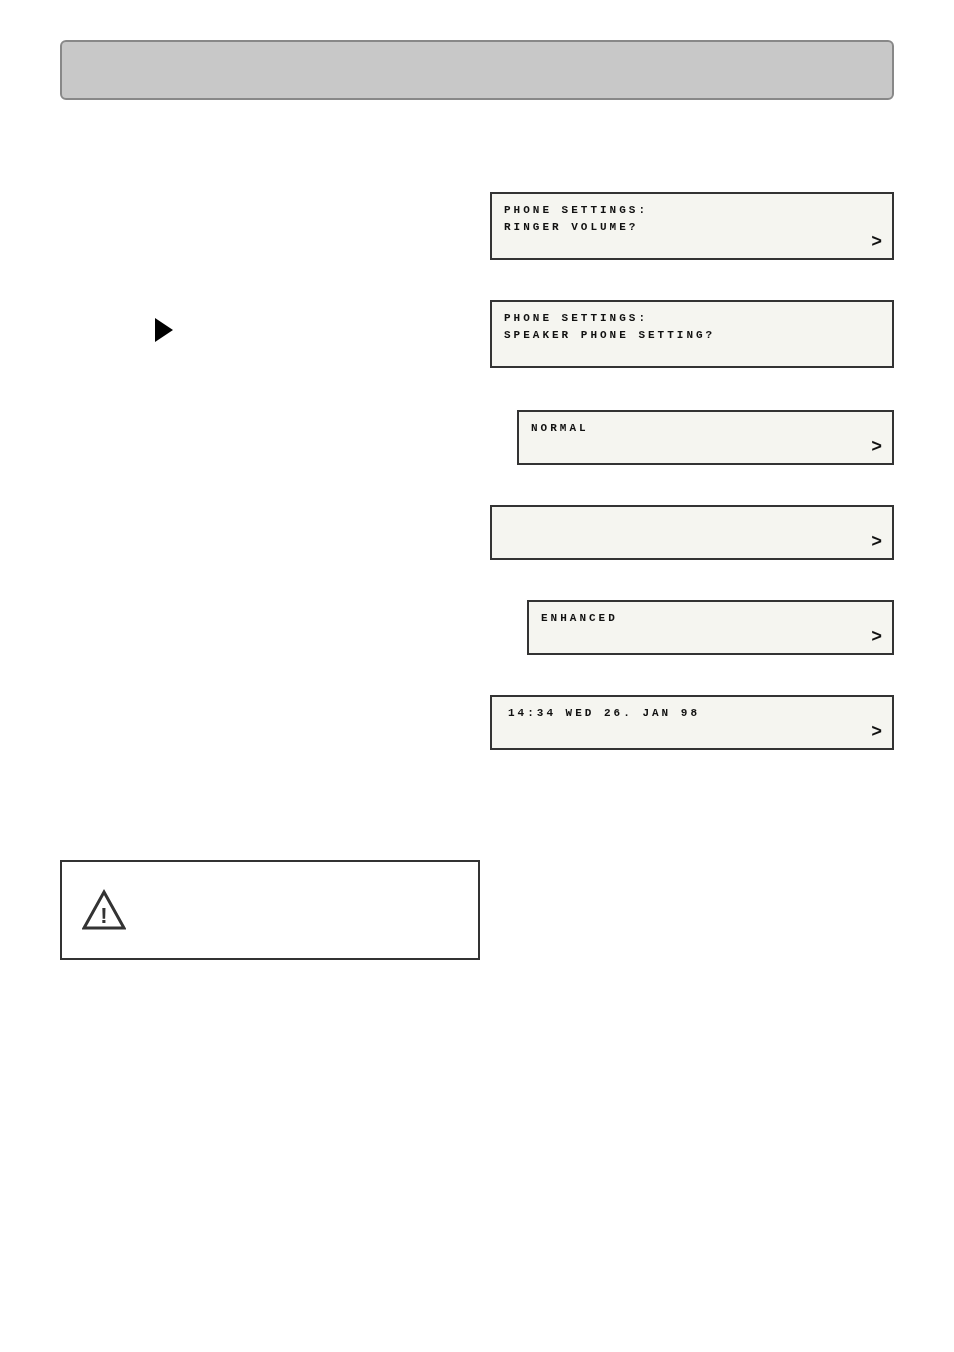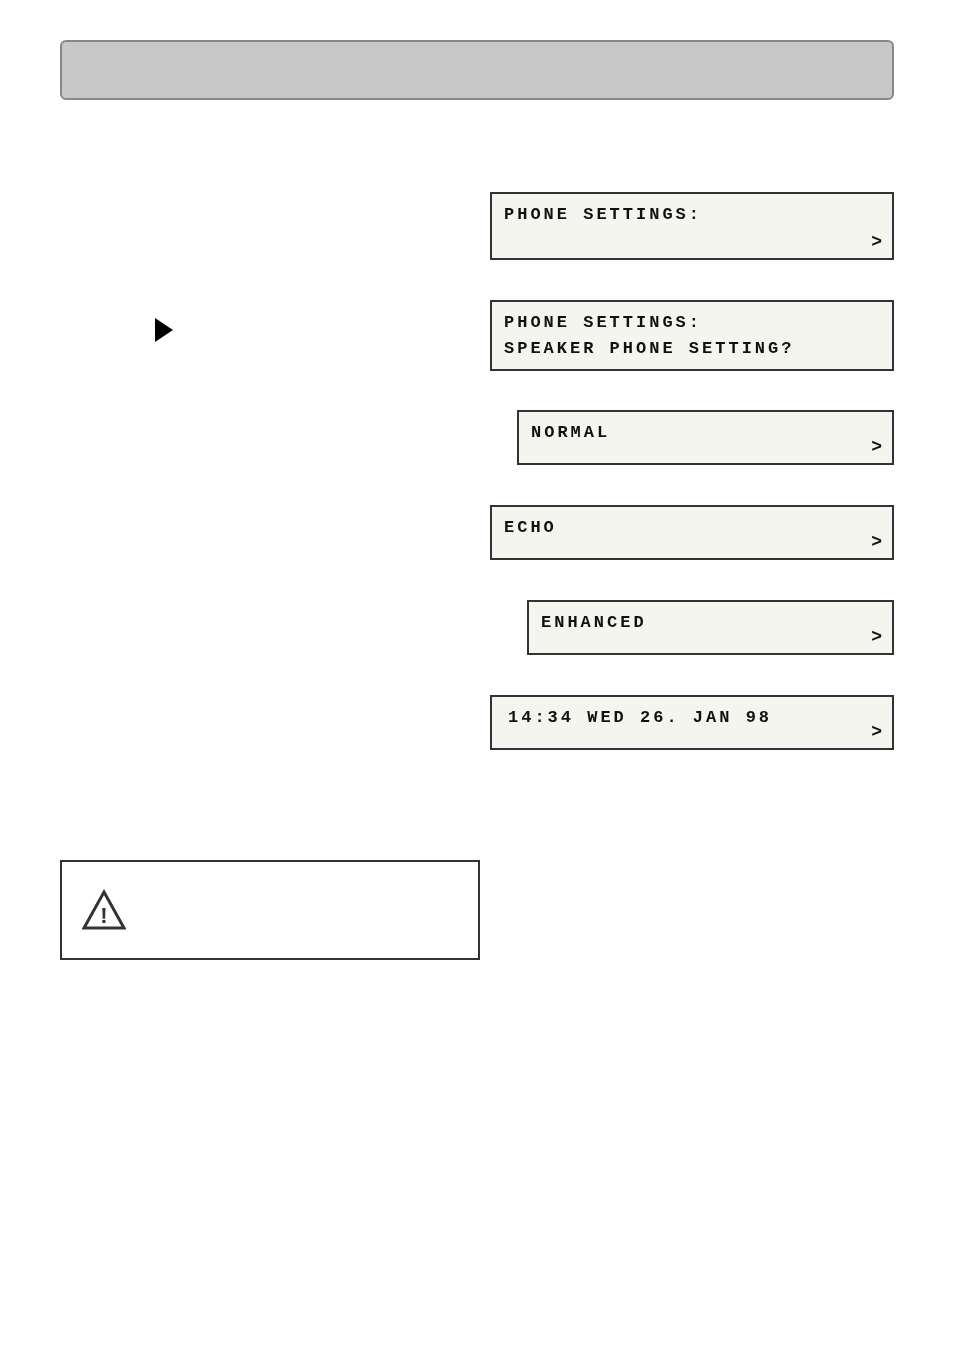--- a/index.html
+++ b/index.html
@@ -47,21 +47,21 @@
       left: 490px;
       right: 60px;
       border: 2px solid #333;
       background: #f5f5f0;
       padding: 8px 12px;
       font-family: 'Courier New', Courier, monospace;
       font-weight: bold;
     }
 
     .lcd-box .lcd-text {
-      font-size: 17px;
+      font-size: 11px;
       letter-spacing: 3px;
       line-height: 1.5;
       text-transform: uppercase;
       color: #111;
       font-family: 'Courier New', Courier, monospace;
     }
 
     .lcd-box .lcd-arrow {
       position: absolute;
       right: 10px;
@@ -142,42 +142,40 @@
 
 <div class="header-bar">
 </div>
 
 <div class="arrow-pointer">
 </div>
 
 <div class="lcd-box box-phone-settings-1">
   <div class="lcd-text">
     <div>PHONE SETTINGS:</div>
+    <div>RINGER VOLUME?</div>
   </div>
   <span class="lcd-arrow">&gt;</span>
 </div>
 
 <div class="lcd-box box-phone-settings-2">
   <div class="lcd-text">
     <div>PHONE SETTINGS:</div>
     <div>SPEAKER PHONE SETTING?</div>
   </div>
 </div>
 
 <div class="lcd-box box-normal">
   <div class="lcd-text">
     <div>NORMAL</div>
   </div>
   <span class="lcd-arrow">&gt;</span>
 </div>
 
 <div class="lcd-box box-echo">
-  <div class="lcd-text">
-    <div>ECHO</div>
-  </div>
   <span class="lcd-arrow">&gt;</span>
 </div>
 
 <div class="lcd-box box-enhanced">
   <div class="lcd-text">
     <div>ENHANCED</div>
   </div>
   <span class="lcd-arrow">&gt;</span>
 </div>
 

